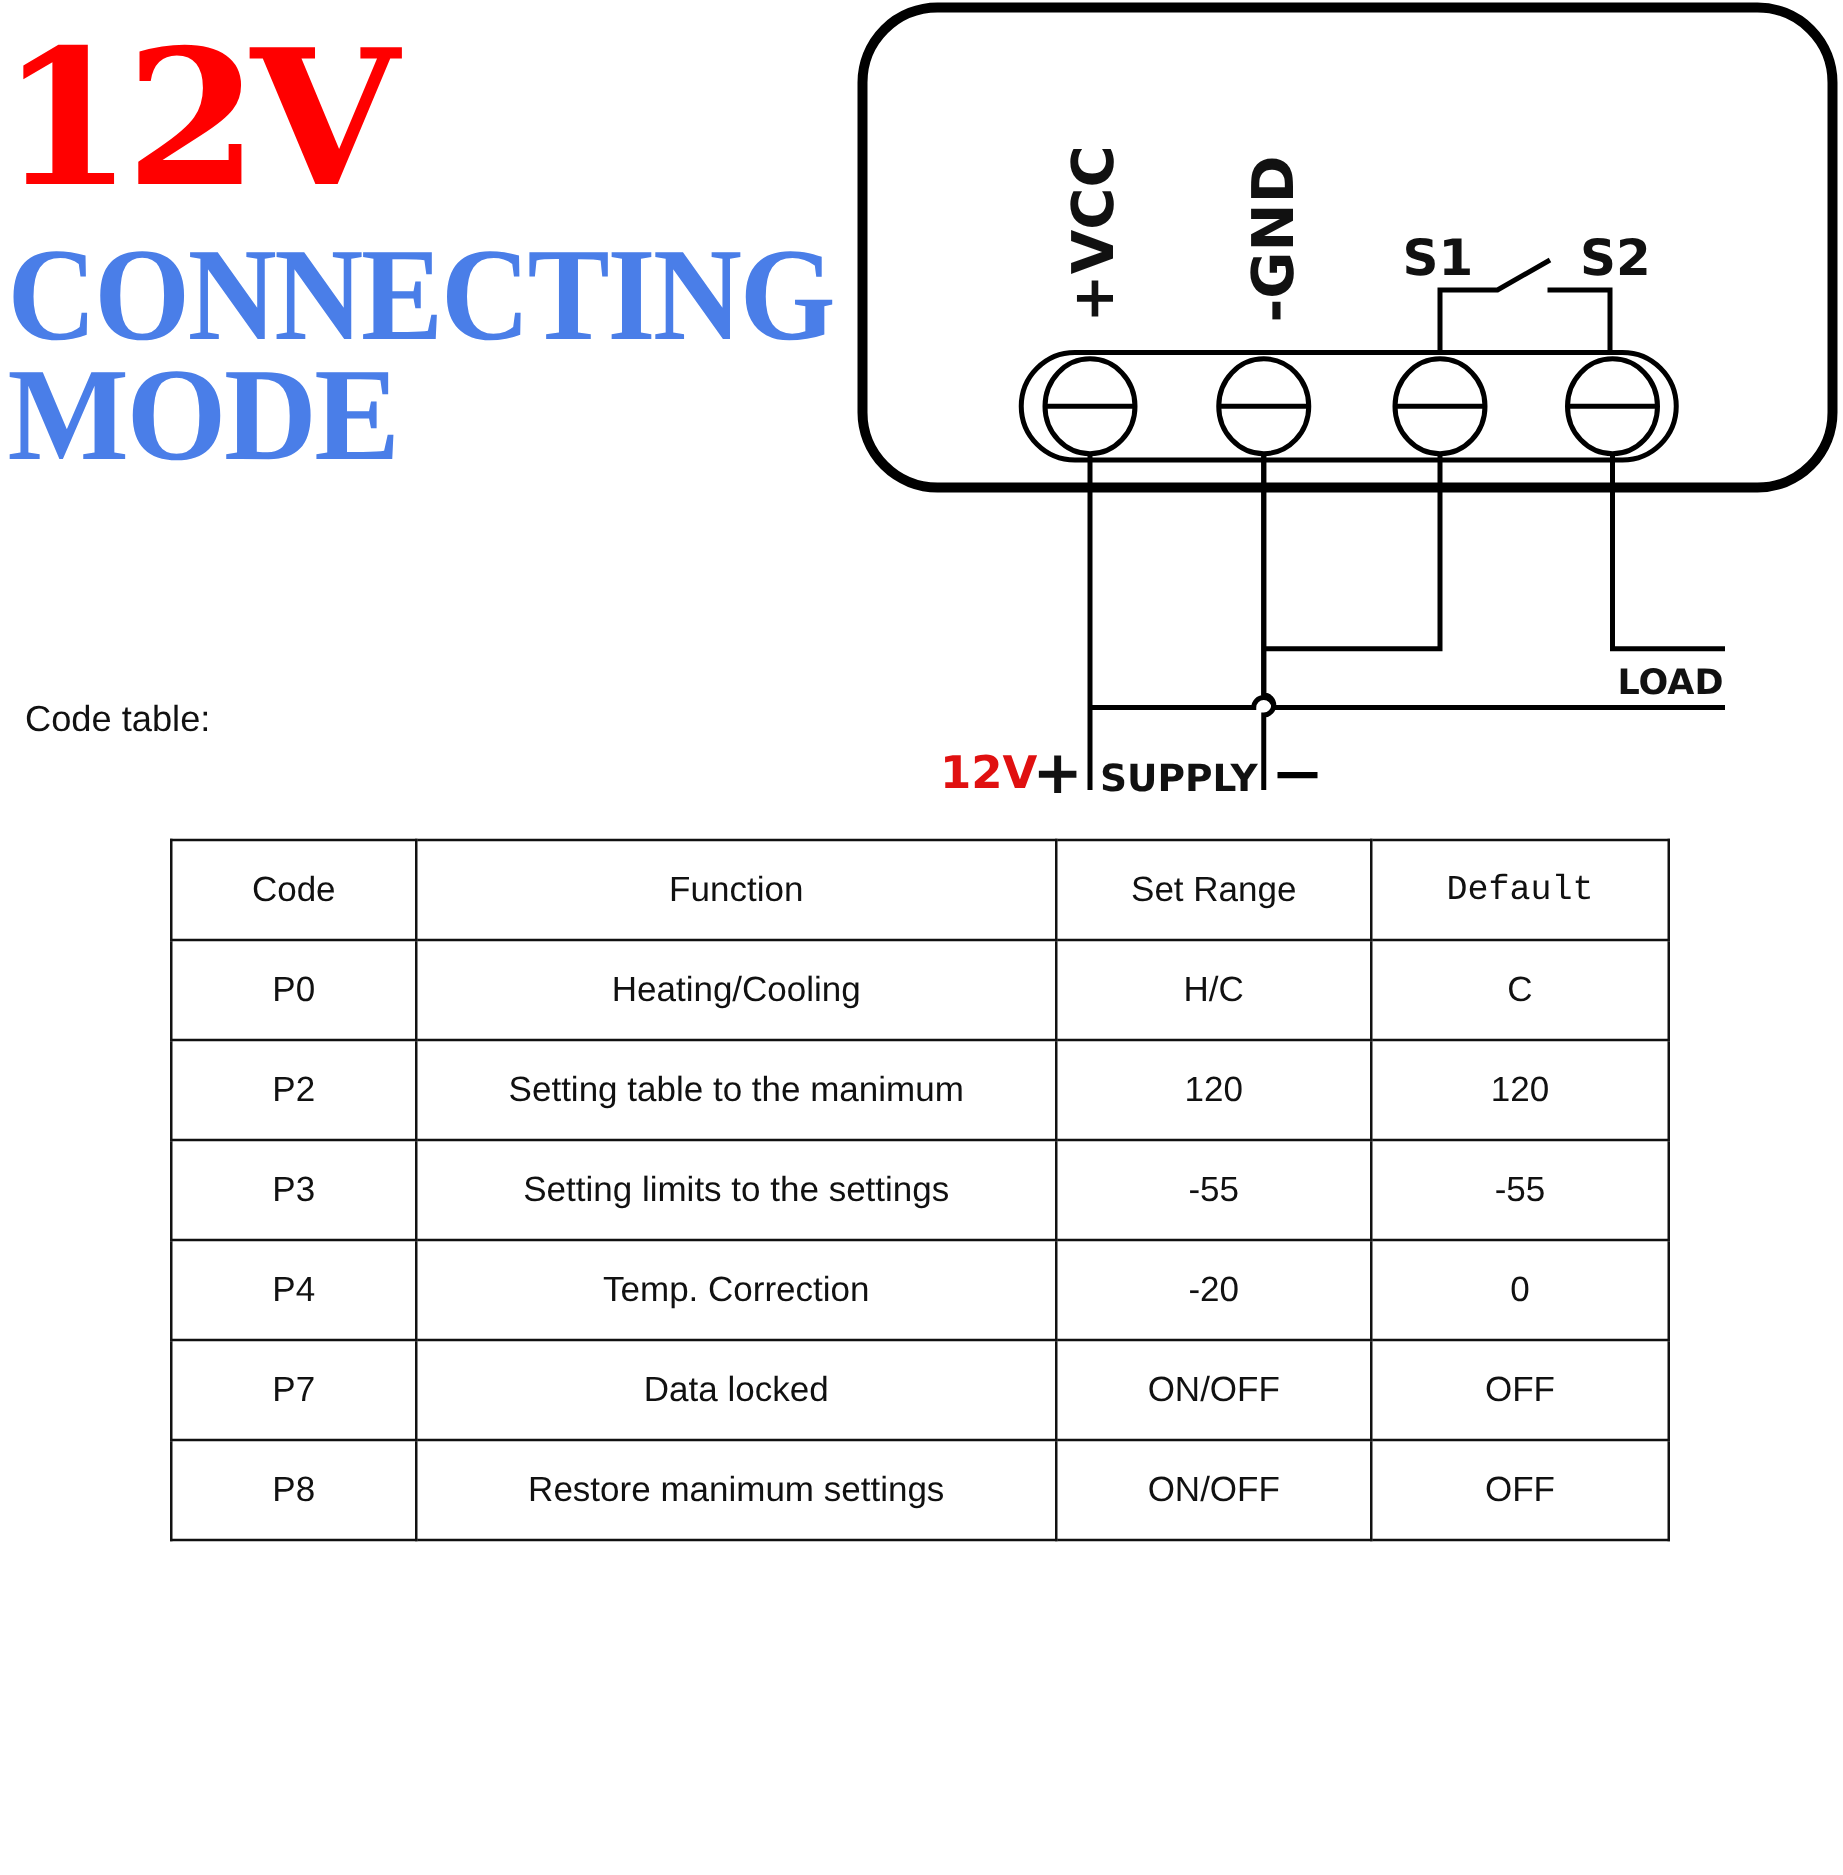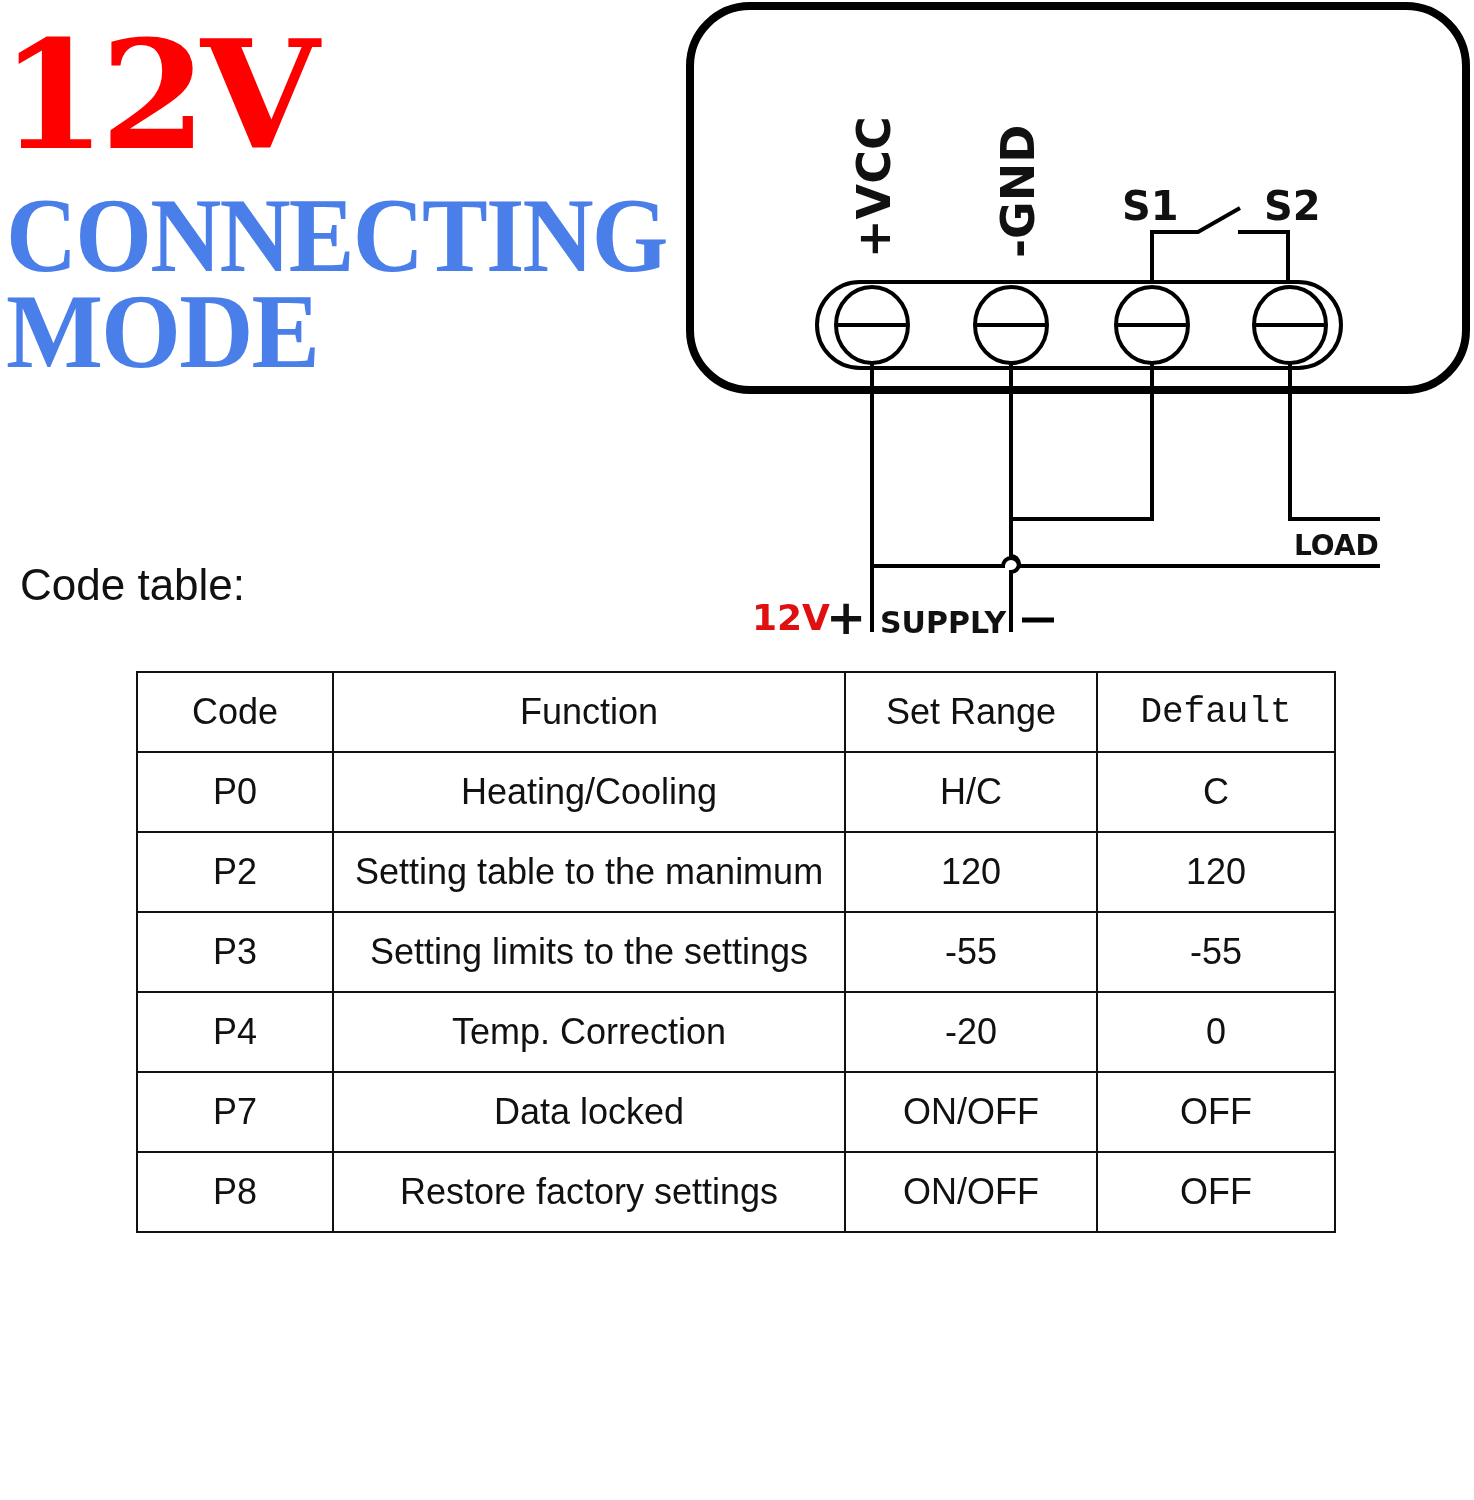--- a/index.html
+++ b/index.html
@@ -1,25 +1,25 @@
 <!DOCTYPE html>
 <html><head>
 <meta charset="utf-8">
 <style>
   html, body { margin:0; padding:0; background:#ffffff; }
   body { width:1474px; height:1500px; position:relative; overflow:hidden; font-family:"Liberation Sans", sans-serif; }
   .title-volt { position:absolute; left:0; top:20px; font-family:"DejaVu Serif", serif; font-weight:bold; color:#ff0000; font-size:150px; line-height:150px; letter-spacing:-6px; transform:scaleX(1.02); transform-origin:left; }
   .title-mode { position:absolute; left:6px; font-family:"Liberation Serif", serif; font-weight:bold; color:#4a7ee8; font-size:106px; line-height:100px; letter-spacing:-2px; }
   .t1 { top:186px; transform:scaleX(0.93); transform-origin:left; }
   .t2 { top:282px; transform:scaleX(0.97); transform-origin:left; }
-  .code-label { position:absolute; left:20px; top:560px; font-size:44px; color:#111;text-align:right; }
+  .code-label { position:absolute; left:20px; top:560px; font-size:29px; color:#111;text-align:right; }
   svg.diagram { position:absolute; left:0; top:0; }
   .diag-text { font-family:"DejaVu Sans", sans-serif; font-weight:bold; fill:#111; }
   table.codes { position:absolute; left:136px; top:671px; border-collapse:collapse; }
-  table.codes td { border:2.5px solid #111; height:78px; text-align:center; font-size:36px; color:#111; padding:0; white-space:nowrap;margin-top:15px; }
+  table.codes td { border:2.5px solid #111; height:78px; text-align:center; font-size:28px; color:#111; padding:0; white-space:nowrap;margin-top:15px; }
   .c0 { width:194px; } .c1 { width:510px; } .c2 { width:250px; } .c3 { width:236px;font-family:Liberation Mono, monospace; }
 </style>
 </head>
 <body>
 
 <div class="title-volt">12V</div>
 <div class="title-mode t1">CONNECTING</div>
 <div class="title-mode t2">MODE</div>
 
 <svg class="diagram" width="1474" height="660">
@@ -102,18 +102,18 @@
         <td>0</td>
       </tr>
   <tr>
         <td>P7</td>
         <td>Data locked</td>
         <td>ON/OFF</td>
         <td>OFF</td>
       </tr>
   <tr>
         <td>P8</td>
-        <td>Restore factory settings</td>
+        <td>Restore manimum settings</td>
         <td>ON/OFF</td>
         <td>OFF</td>
       </tr>
 </tbody>
   </table>
 
 </body></html>

